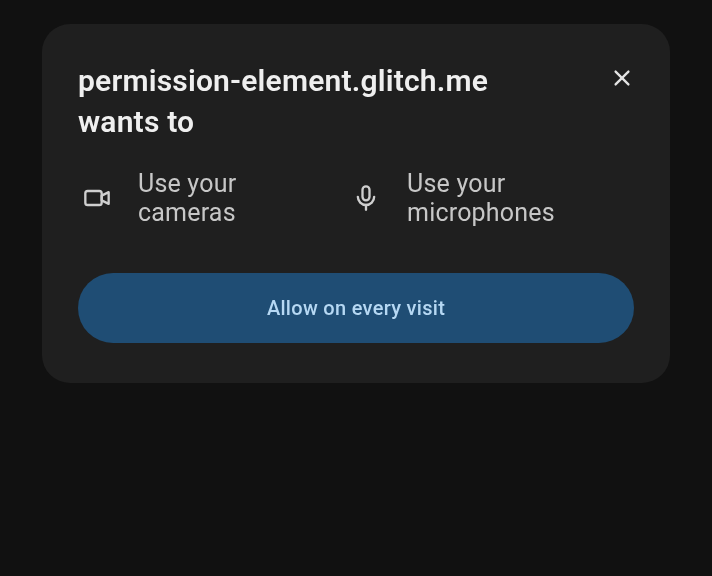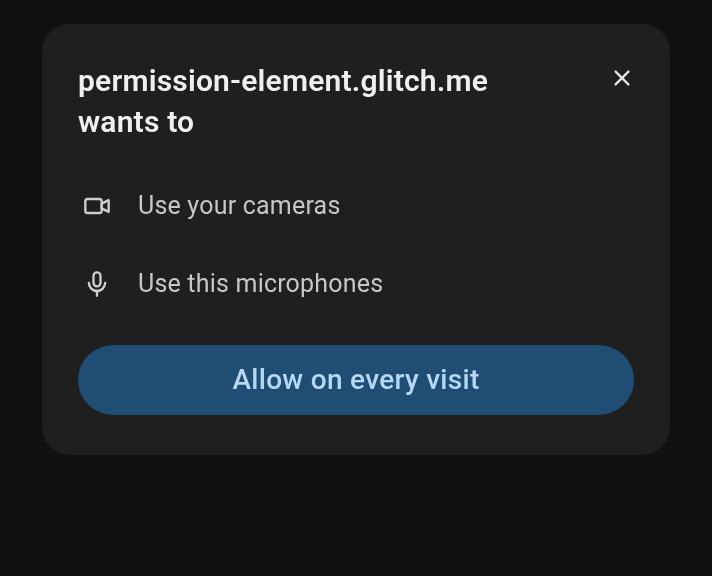--- a/index.html
+++ b/index.html
@@ -24,21 +24,21 @@
       background: #1f1f1f;
       border-radius: 28px;
       padding: 36px 36px 40px 36px;
       position: relative;
     }
 
     .dialog-header {
       display: flex;
       align-items: flex-start;
       justify-content: space-between;
-      margin-bottom: 48px;
+      margin-bottom: 26px;
     }
 
     .dialog-title {
       font-size: 30px;
       font-weight: 600;
       color: #efefef;
       line-height: 1.38;
       letter-spacing: 0.2px;
       max-width: 480px;
     }
@@ -56,22 +56,22 @@
       flex-shrink: 0;
     }
 
     .close-btn svg {
       width: 22px;
       height: 22px;
     }
 
     .permissions-list {
       display: flex;
-      flex-direction: column;
-      gap: 48px;
+      flex-direction: row;
+      gap: 32px;
       margin-bottom: 46px;
       padding-left: 4px;
     }
 
     .permission-item {
       display: flex;
       align-items: center;
       gap: 26px;
     }
 
@@ -102,21 +102,21 @@
       gap: 20px;
     }
 
     .btn {
       width: 100%;
       height: 70px;
       border-radius: 35px;
       border: none;
       background: #1f4d74;
       color: #b6d8f3;
-      font-size: 28px;
+      font-size: 20px;
       font-weight: 500;
       letter-spacing: 0.3px;
       cursor: pointer;
       display: flex;
       align-items: center;
       justify-content: center;
       font-family: inherit;
     }
   </style>
 </head>
@@ -147,21 +147,21 @@
     </div>
 
     <div class="permission-item">
       <span class="permission-icon">
         <svg viewBox="0 0 24 24" fill="none" stroke="currentColor" stroke-width="2" stroke-linejoin="round" stroke-linecap="round">
           <rect x="9" y="2" width="6" height="12" rx="3"></rect>
           <path d="M5 11 a7 7 0 0 0 14 0"></path>
           <line x1="12" y1="18" x2="12" y2="22"></line>
         </svg>
       </span>
-      <span class="permission-label">Use this microphones</span>
+      <span class="permission-label">Use your microphones</span>
     </div>
   </div>
 
   <div class="button-group">
     <button class="btn">
       <span>Allow on every visit</span>
     </button>
   </div>
 </div>
 

